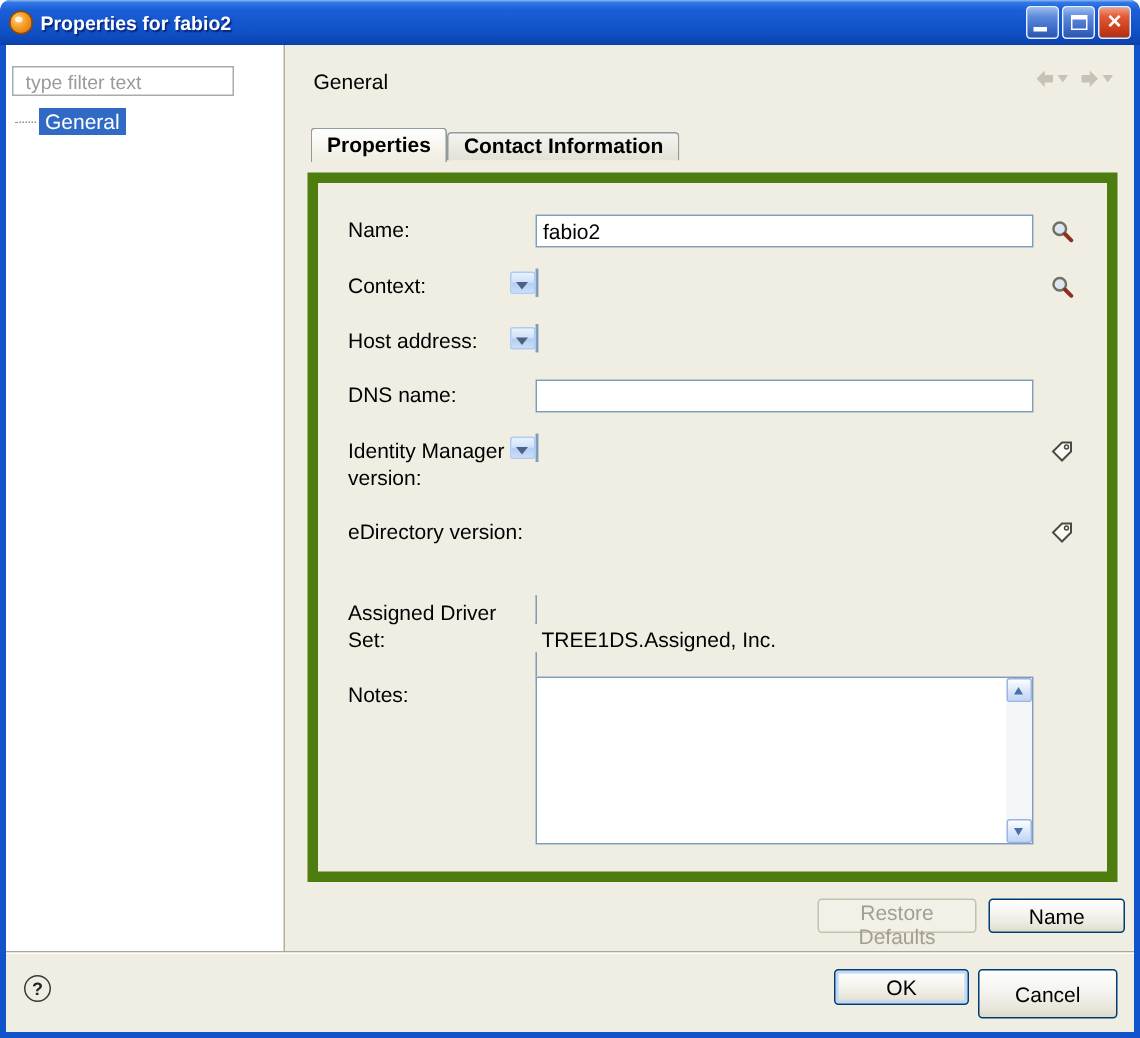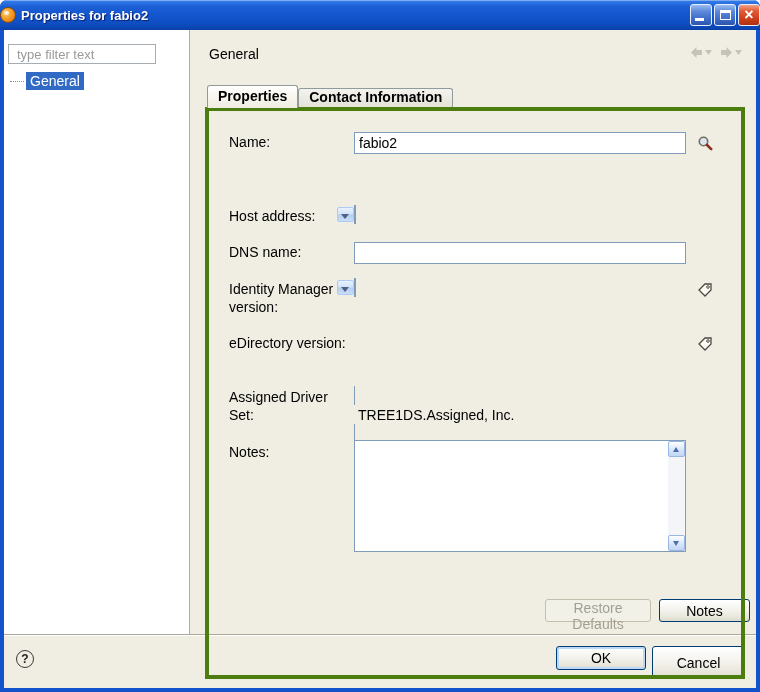--- a/index.html
+++ b/index.html
@@ -9,21 +9,21 @@
   .window {
     position:relative; width:760px; height:692px;
     background:#1253CC; border-radius:7px 7px 0 0; overflow:hidden;
   }
 
   
   .titlebar {
     position:absolute; left:0; top:0; width:100%; height:30px;
     background:linear-gradient(180deg,#3A81E8 0%,#2E74E4 8%,#1B5FD6 22%,#1557CE 45%,#1050C6 72%,#0C46B4 92%,#0A3FA6 100%);
     box-shadow:inset 0 1px 0 rgba(255,255,255,.35);
-    display:flex; align-items:center; padding:0 0;
+    display:flex; align-items:center; padding:0 6px;
   }
   .app-icon {
     width:16px; height:16px; border-radius:50%; flex:0 0 16px; margin-right:5px;
     background:radial-gradient(circle at 5px 5px,#FFD27A 0%,#F59B27 45%,#D96E0C 100%);
     border:1px solid #8A4A00; position:relative;
   }
   .app-icon::after{ content:""; position:absolute; left:3px; top:3px; width:5px; height:4px;
     border-radius:50%; background:rgba(255,255,255,.75); }
   .win-title { color:#FFFFFF; font-size:13px; font-weight:bold; text-shadow:1px 1px 1px rgba(0,0,60,.6); }
   .tb-buttons { margin-left:auto; display:flex; gap:2px; }
@@ -75,22 +75,22 @@
   .tab.active {
     height:23px; line-height:21px; z-index:4;
     background:linear-gradient(180deg,#FFFFFF 0%,#F4F2E8 70%,#F0EEE3 100%);
   }
   .tab.inactive {
     height:19px; line-height:17px; margin-bottom:1px;
     background:linear-gradient(180deg,#F4F3EF 0%,#E4E2D6 100%);
   }
 
   .pane {
-    position:absolute; left:14px; top:77px; width:540px; height:572px;
-    border:4px solid #4d7c0f; z-index:1;
+    position:absolute; left:14px; top:85px; width:540px; height:473px;
+    border:7px solid #4d7c0f; z-index:1;
   }
 
   
   .row { position:absolute; left:0; width:100%; height:22px; }
   .flabel { position:absolute; left:20px; top:2px; width:120px; font-size:14px; color:#000; line-height:1.25; }
   .fwrap { position:absolute; left:145px; top:0; width:332px; height:22px; }
   .ficon { position:absolute; left:488px; top:3px; width:16px; height:16px; }
 
   .xp-input {
     width:100%; height:100%; border:1px solid #7F9DB9; background:#FFFFFF;
@@ -211,20 +211,35 @@
           <label class="flabel">Name:</label>
           <span class="fwrap"><input class="xp-input" value="fabio2" style=""></span>
           <span class="ficon">
             <svg width="16" height="16" viewBox="0 0 16 16">
                 <circle cx="6.5" cy="6.5" r="4.2" fill="#DCE6F0" stroke="#716F64" stroke-width="1.6"></circle>
                 <line x1="10" y1="10" x2="14.2" y2="14.2" stroke="#8C3122" stroke-width="2.6" stroke-linecap="round"></line>
               </svg>
           </span>
         </div>
 
+        <div class="row" style="top:58px">
+          <label class="flabel">Context:</label>
+          <span class="fwrap">
+            <span class="combo">
+              <span class="combo-value">novell</span>
+              <span class="combo-btn"></span>
+            </span>
+          </span>
+          <span class="ficon">
+            <svg width="16" height="16" viewBox="0 0 16 16">
+                <circle cx="6.5" cy="6.5" r="4.2" fill="#DCE6F0" stroke="#716F64" stroke-width="1.6"></circle>
+                <line x1="10" y1="10" x2="14.2" y2="14.2" stroke="#8C3122" stroke-width="2.6" stroke-linecap="round"></line>
+              </svg>
+          </span>
+        </div>
 
         <div class="row" style="top:95px">
           <label class="flabel">Host address:</label>
           <span class="fwrap">
             <span class="combo">
               <span class="combo-value"></span>
               <span class="combo-btn"></span>
             </span>
           </span>
         </div>
@@ -276,21 +291,21 @@
             <span class="sb">
               <span class="sb-btn sb-up"></span>
               <span class="sb-btn sb-down"></span>
             </span>
           </span>
         </div>
 
       </div>
 
       <button class="xp-btn disabled btn-restore">Restore Defaults</button>
-      <button class="xp-btn btn-apply">Notes</button>
+      <button class="xp-btn btn-apply">Name</button>
     </div>
 
     <div class="sep"></div>
     <span class="help-btn">?</span>
     <button class="xp-btn default btn-ok">OK</button>
     <button class="xp-btn btn-cancel">Cancel</button>
 
   </div>
 </div>
 

